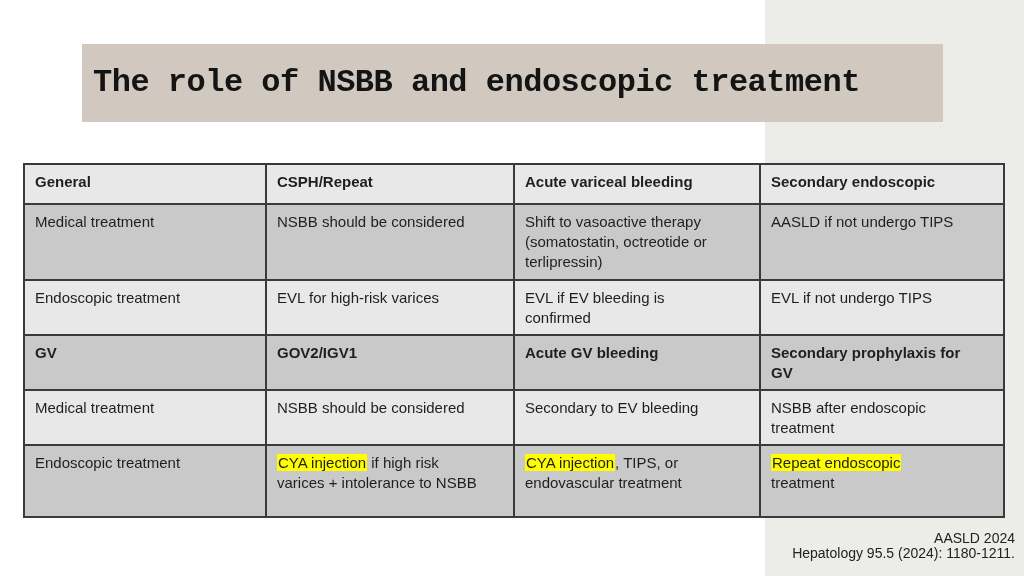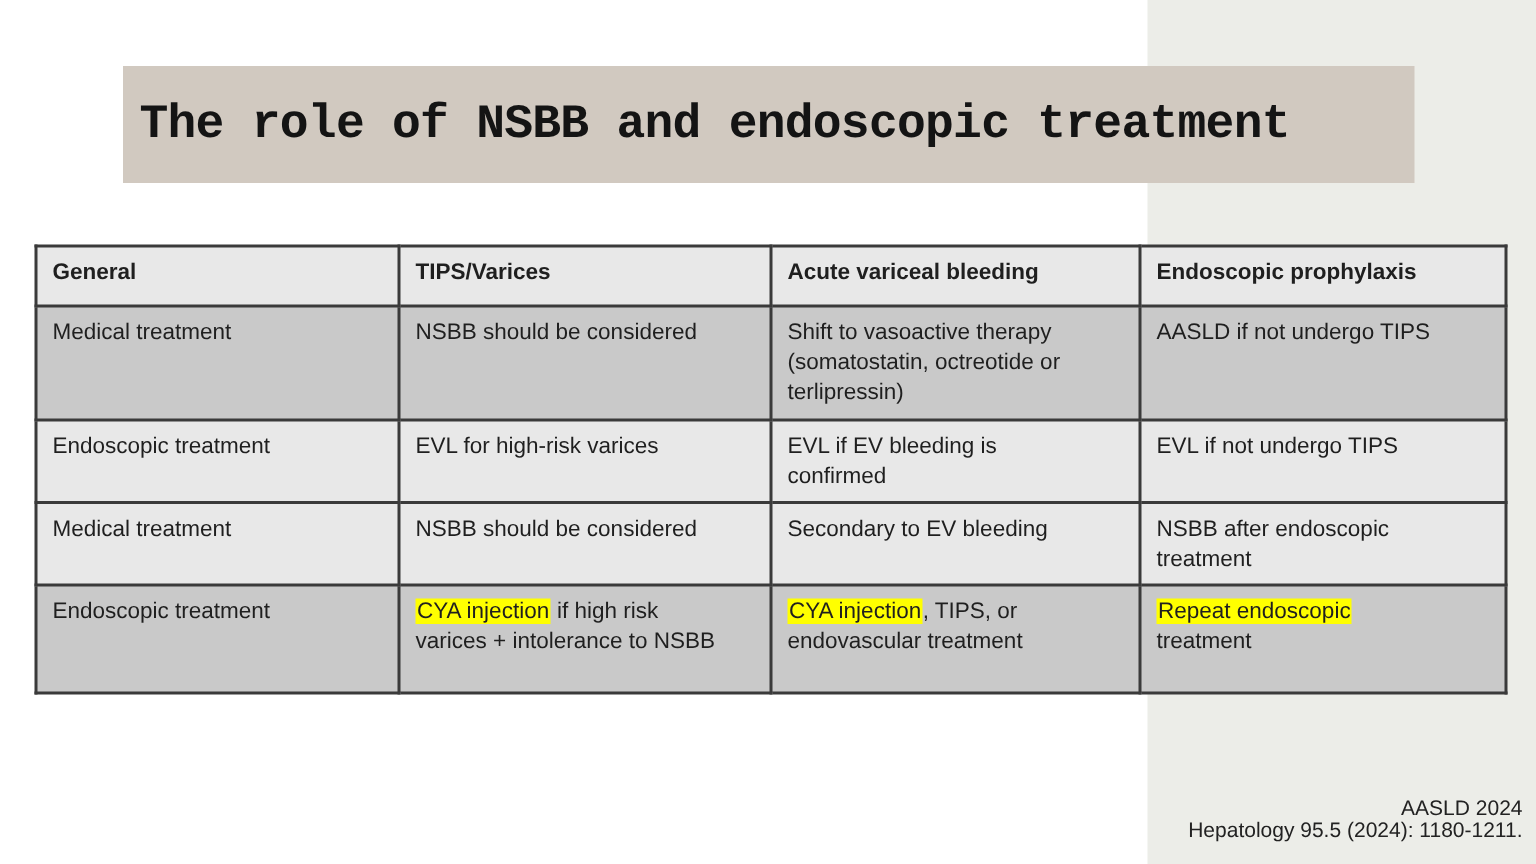--- a/index.html
+++ b/index.html
@@ -86,35 +86,41 @@
   <table class="treatment-table">
     <colgroup>
       <col class="c1">
         <col class="c2">
         <col class="c3">
         <col class="c4">
     </colgroup>
     <tbody>
         <tr class="bold light" style="height: 40px;">
           <th>General</th>
-          <th>TIPS/Varices</th>
+          <th>CSPH/Repeat</th>
           <th>Acute variceal bleeding</th>
-          <th>Endoscopic prophylaxis</th>
+          <th>Secondary endoscopic</th>
         </tr>
         <tr class="dark" style="height: 76px;">
           <td>Medical treatment</td>
           <td>NSBB should be considered</td>
           <td>Shift to vasoactive therapy<br>(somatostatin, octreotide or<br>terlipressin)</td>
           <td>AASLD if not undergo TIPS</td>
         </tr>
         <tr class="light" style="height: 53px;">
           <td>Endoscopic treatment</td>
           <td>EVL for high-risk varices</td>
           <td>EVL if EV bleeding is<br>confirmed</td>
           <td>EVL if not undergo TIPS</td>
+        </tr>
+        <tr class="bold dark" style="height: 46px;">
+          <td>GV</td>
+          <td>GOV2/IGV1</td>
+          <td>Acute GV bleeding</td>
+          <td>Secondary prophylaxis for<br>GV</td>
         </tr>
         <tr class="light" style="height: 55px;">
           <td>Medical treatment</td>
           <td>NSBB should be considered</td>
           <td>Secondary to EV bleeding</td>
           <td>NSBB after endoscopic<br>treatment</td>
         </tr>
         <tr class="dark" style="height: 72px;">
           <td>Endoscopic treatment</td>
           <td><mark>CYA injection</mark> if high risk<br>varices + intolerance to NSBB</td>

